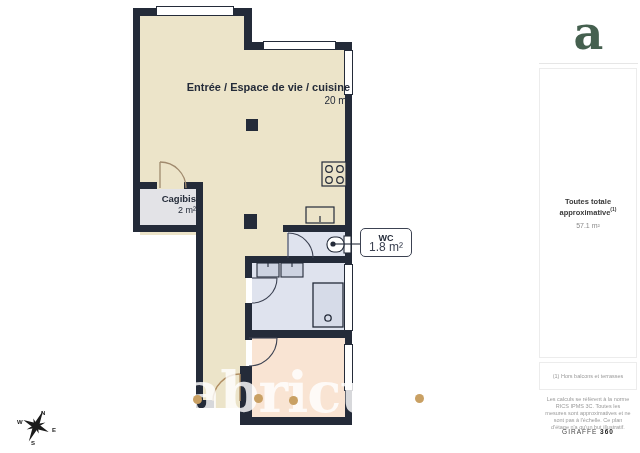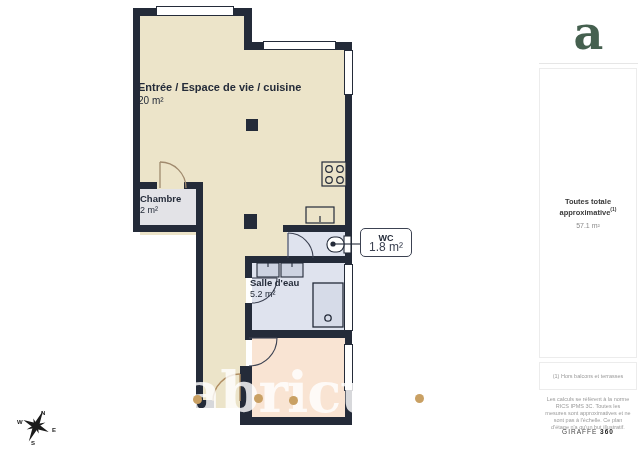--- a/index.html
+++ b/index.html
@@ -7,21 +7,21 @@
          font-family:"Liberation Sans",sans-serif;color:#242b39;}
   .floor{position:absolute;z-index:1;}
   .floor-main{background:#ece4c9;}
   .floor-storage{background:#e3e3e7;}
   .floor-wet{background:#dfe3ee;}
   .floor-bed{background:#f9e4d3;}
   .wall{position:absolute;background:#242b39;z-index:5;}
   .gap{position:absolute;z-index:6;}
   .window{position:absolute;background:#ffffff;border:1.2px solid #242b39;box-sizing:border-box;z-index:7;}
   #fixtures{position:absolute;left:0;top:0;z-index:8;}
-  .room-label{position:absolute;z-index:20;text-align:left;color:#242b39;}
+  .room-label{position:absolute;z-index:20;text-align:right;color:#242b39;}
   .room-label .rname{font-weight:bold;}
   .room-label .rarea{font-weight:normal;}
   .lbl-main .rname{font-size:11px;}
   .lbl-main .rarea{font-size:10px;margin-top:2px;}
   .lbl-small .rname{font-size:9.5px;}
   .lbl-small .rarea{font-size:9px;margin-top:1px;}
   .wc-box{position:absolute;left:360px;top:228px;width:52px;height:29px;background:#ffffff;
           border:1.5px solid #3c4252;border-radius:5px;z-index:21;display:flex;flex-direction:column;
           align-items:center;justify-content:center;box-sizing:border-box;}
   .wc-box .rname{font-size:9px;font-weight:bold;line-height:10px;}
@@ -156,26 +156,22 @@
       <line x1="333" y1="244" x2="360" y2="244" stroke="#242b39" stroke-width="1.1"></line>
       <circle cx="333" cy="244" r="2.6" fill="#242b39"></circle>
     </g>
   </svg>
 
   <div class="room-label lbl-main" style="left:138px;top:81px;width:212px;">
     <div class="rname">Entrée / Espace de vie / cuisine</div>
     <div class="rarea">20 m²</div>
   </div>
   <div class="room-label lbl-small" style="left:140px;top:193px;width:56px;">
-    <div class="rname">Chambre</div>
+    <div class="rname">Cagibis</div>
     <div class="rarea">2 m²</div>
-  </div>
-  <div class="room-label lbl-small" style="left:250px;top:277px;width:74px;">
-    <div class="rname">Salle d'eau</div>
-    <div class="rarea">5.2 m²</div>
   </div>
   <div class="wc-box">
     <div class="rname">WC</div>
     <div class="rarea">1.8 m²</div>
   </div>
 
   <div class="watermark-clip">
     <span>abricult</span>
   </div>
 

